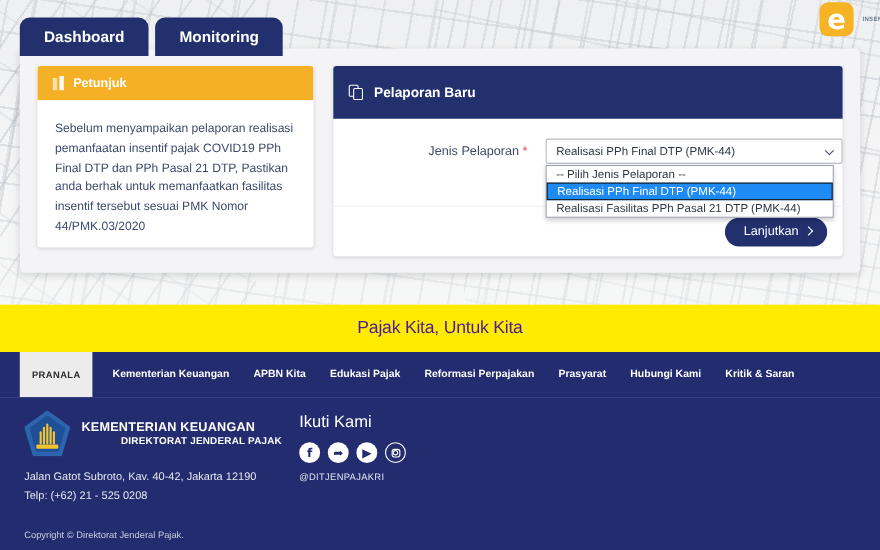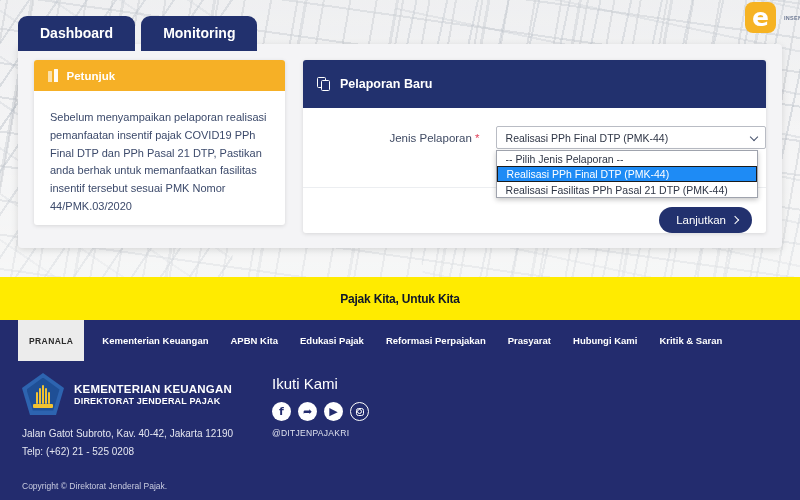--- a/index.html
+++ b/index.html
@@ -173,21 +173,21 @@
     cursor: pointer; white-space: nowrap;
   }
   .sel-opt.sel {
     background: #1e8bf5; color: #ffffff;
     border: 1.2px solid #1b1b1b; height: 16px;
   }
 
   .form-foot {
     position: absolute; left: 0; right: 0; bottom: 0; height: 46px;
     border-top: 1px solid #eceef1;
-    display: flex; align-items: flex-end; justify-content: flex-end;
+    display: flex; align-items: center; justify-content: flex-end;
     padding-right: 14px;
   }
   .btn-next {
     background: #22316e; color: #ffffff;
     font-size: 11.5px;
     border: none; border-radius: 16px;
     padding: 7px 14px 7px 17px;
     display: flex; align-items: center; gap: 6px;
     cursor: pointer;
   }
@@ -197,21 +197,21 @@
     transform: rotate(45deg); margin-bottom: 1px;
   }
 
   
   .slogan {
     position: absolute; left: 0; top: 277px; width: 800px; height: 43px;
     background: #ffeb00;
     display: flex; align-items: center; justify-content: center;
   }
   .slogan span {
-    font-size: 12px; font-weight: bold; color: #0f172a; letter-spacing: -.2px;
+    font-size: 16px; font-weight: normal; color: #4c1d95; letter-spacing: -.2px;
   }
 
   
   .fnav {
     position: absolute; left: 0; top: 320px; width: 800px; height: 41px;
     background: #232c6e;
     display: flex; align-items: center;
   }
   .fnav-pranala {
     margin-left: 18px; background: #ececec; color: #2a2a2a;
@@ -246,21 +246,21 @@
   .wings { position: absolute; bottom: 7px; display: flex; gap: 1px; align-items: flex-end; }
   .wings i { display: block; width: 2.2px; background: #f2c230; border-radius: 1px; }
   .wings i:nth-child(1){height:12px} .wings i:nth-child(2){height:16px}
   .wings i:nth-child(3){height:19px} .wings i:nth-child(4){height:16px}
   .wings i:nth-child(5){height:12px}
   .shield-base {
     position: absolute; bottom: 3px; width: 20px; height: 4px;
     background: #f2c230; border-radius: 1px;
   }
   .kk-txt .l1 { color: #ffffff; font-size: 11.5px; font-weight: bold; letter-spacing: .2px; }
-  .kk-txt .l2 { color: #ffffff; font-size: 9px; font-weight: bold; letter-spacing: .2px; margin-top: 1px; }
+  .kk-txt .l2 { color: #ffffff; font-size: 9px; font-weight: bold; letter-spacing: .2px; margin-top: 1px; margin-left: 36px; }
   .foot-addr { position: absolute; left: 22px; top: 64px; }
   .foot-addr div { color: #e4e6f0; font-size: 10px; line-height: 1.75; }
   .foot-copy {
     position: absolute; left: 22px; bottom: 9px;
     color: #c9cce0; font-size: 8.5px;
   }
 
   .foot-social { position: absolute; left: 272px; top: 14px; }
   .foot-social .hd { color: #ffffff; font-size: 15px; margin-bottom: 10px; }
   .soc-row { display: flex; gap: 7px; }

